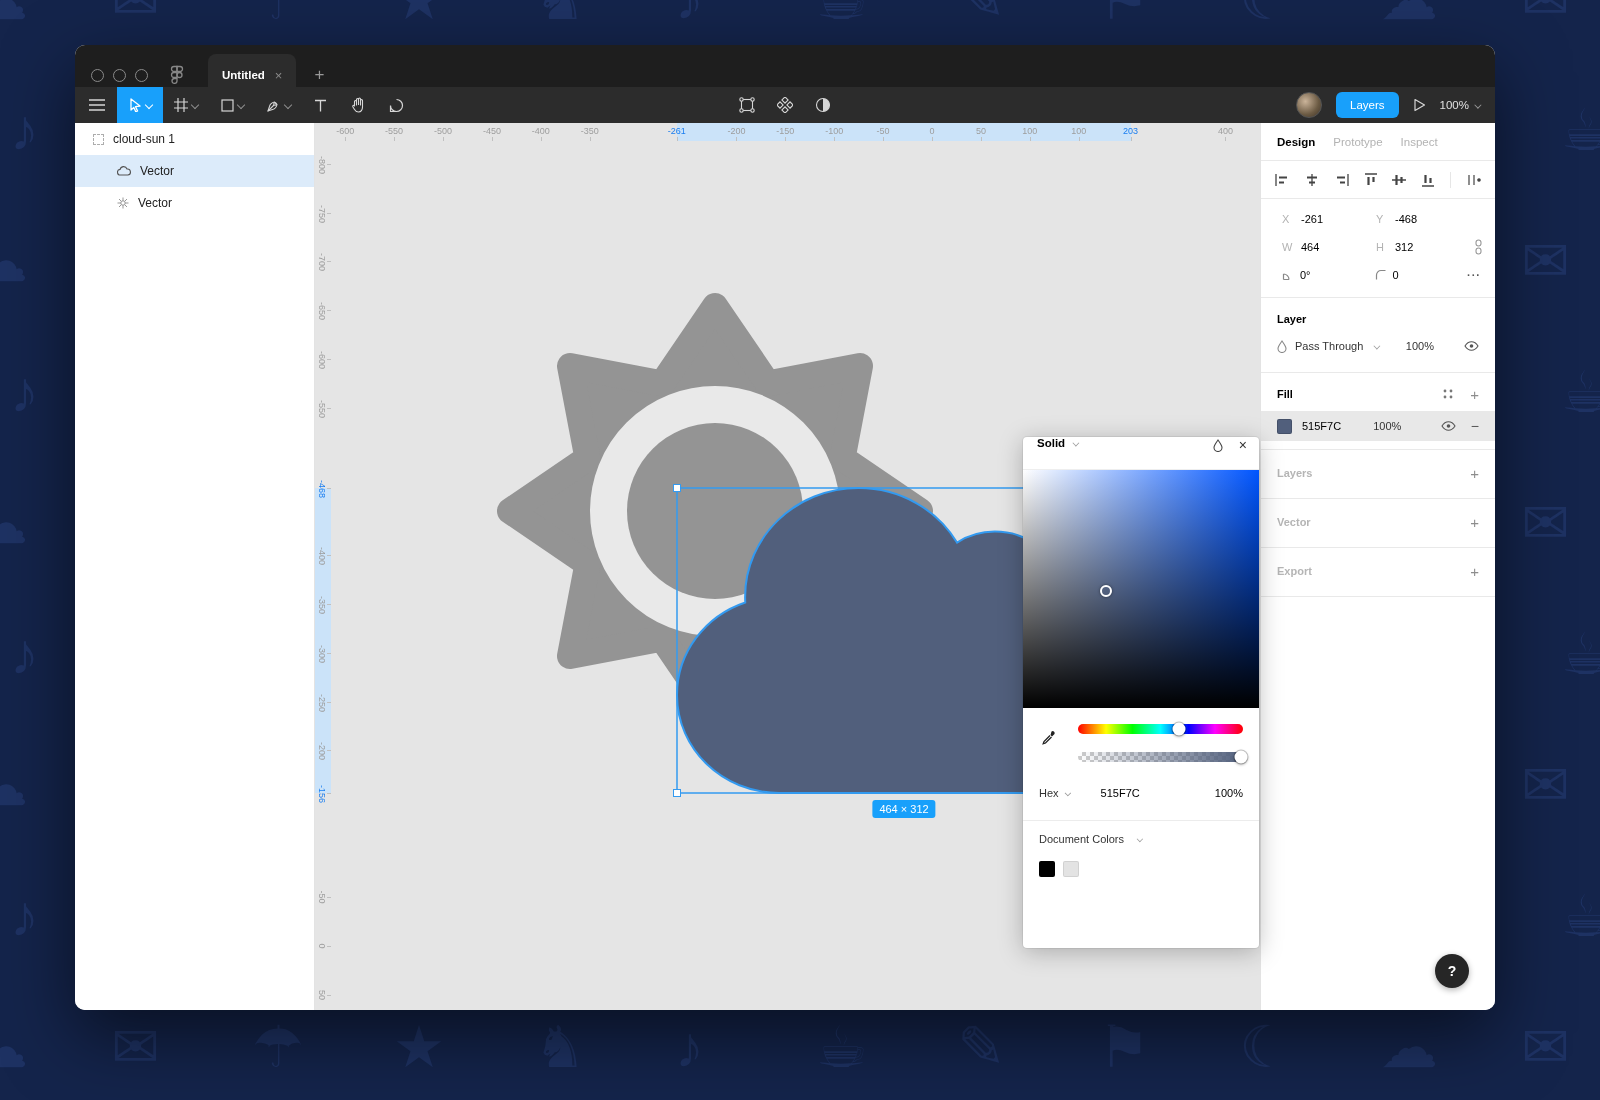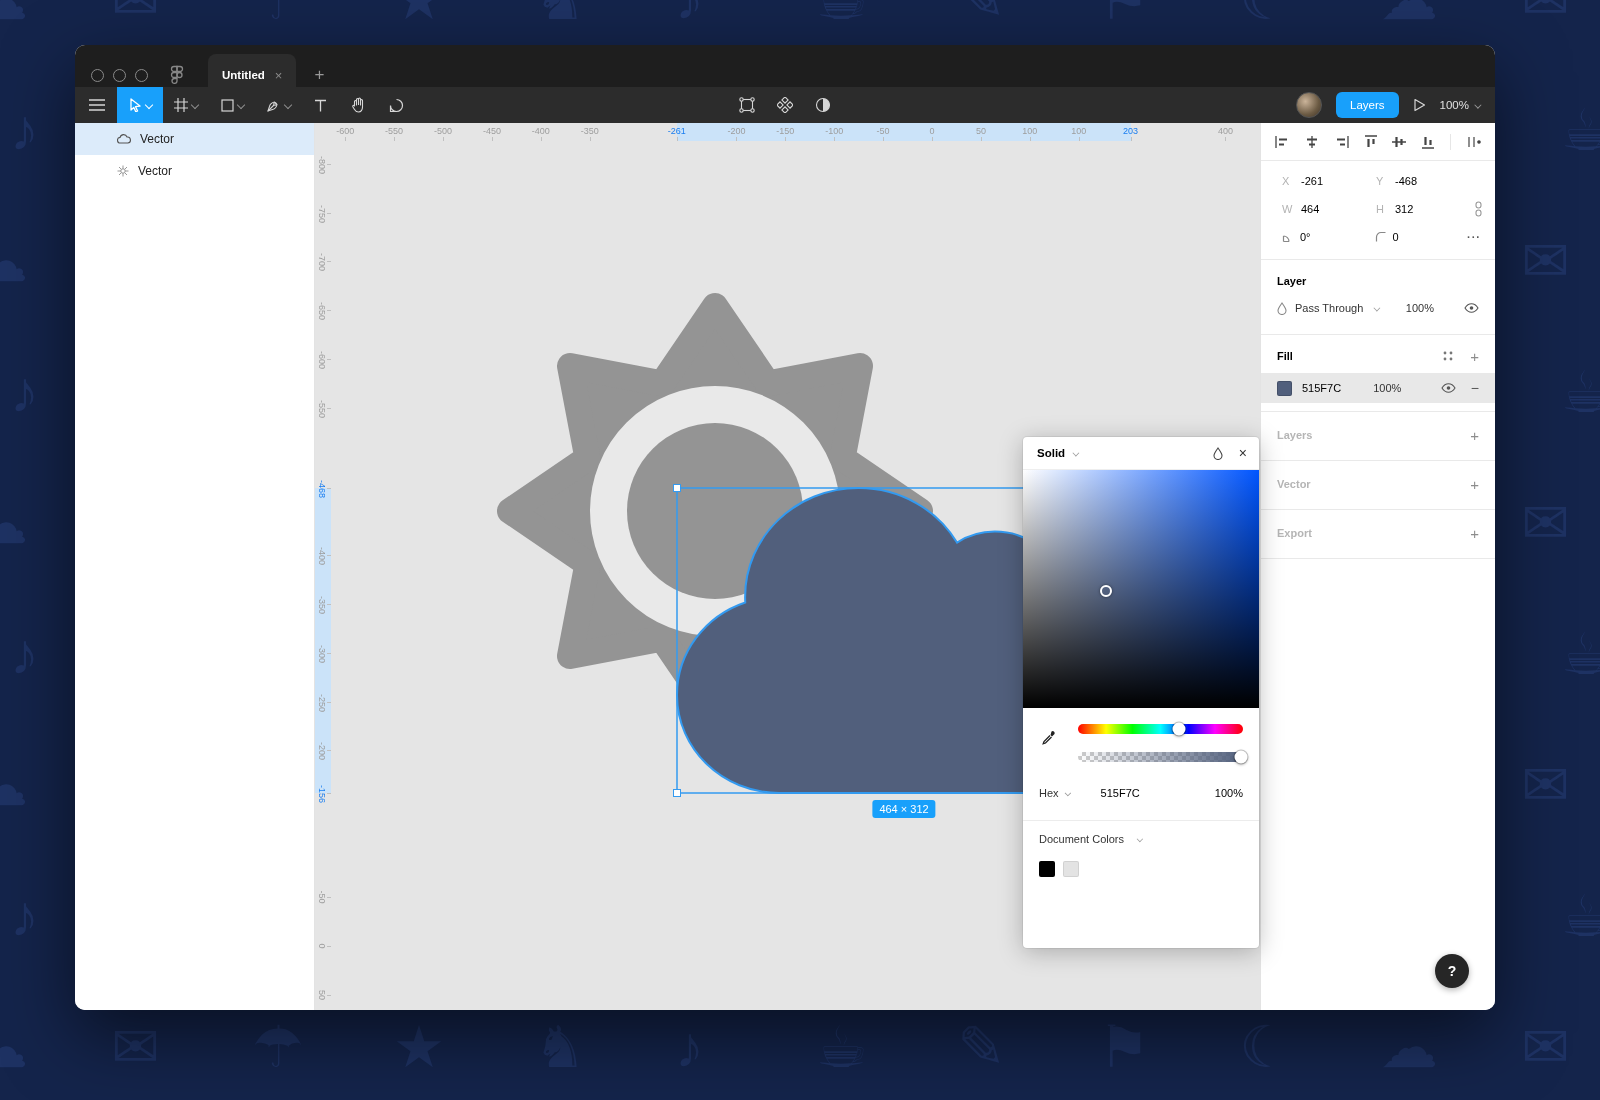--- a/index.html
+++ b/index.html
@@ -113,21 +113,21 @@
   .fill-row { height:30px; background:#e8e8e8; display:flex; align-items:center; padding:0 16px; margin-top:6px; }
   .swatch { width:15px; height:15px; border:1px solid rgba(0,0,0,.15); border-radius:2px; }
   .fill-hex { margin-left:10px; color:#000; }
   .fill-op { margin-left:32px; }
   .fill-icons { margin-left:auto; display:flex; gap:15px; align-items:center; color:#666; }
   .minus { font-size:14px; color:#555; }
 
   
   .picker { position:absolute; left:948px; top:392px; width:236px; height:511px; background:#fff;
             border-radius:4px; box-shadow:0 4px 24px rgba(0,0,0,.25), 0 0 0 1px rgba(0,0,0,.06); z-index:20; }
-  .pk-head { height:33px; display:flex; align-items:center; padding:0 12px 0 14px; border-bottom:1px solid #eee; }
+  .pk-head { height:33px; display:flex; align-items:flex-start; padding:0 12px 0 14px; border-bottom:1px solid #eee; }
   .pk-title { font-size:11.5px; font-weight:700; color:#000; display:flex; gap:7px; align-items:center; }
   .pk-title .chev { color:#999; transform:scale(.8); }
   .pk-head-icons { margin-left:auto; display:flex; gap:16px; align-items:center; color:#444; }
   .pk-close { font-size:14px; color:#333; }
   .sb-square { position:absolute; left:0; top:33px; width:236px; height:238px; }
   .sb-handle { position:absolute; width:12px; height:12px; border:2px solid #fff; border-radius:50%;
                transform:translate(-50%,-50%); box-shadow:0 0 3px rgba(0,0,0,.5); }
   .pk-controls { position:absolute; left:0; top:271px; width:236px; height:70px; }
   .dropper { position:absolute; left:18px; top:22px; color:#222; }
   .slider { position:absolute; left:55px; width:165px; height:10px; border-radius:5px; }
@@ -398,20 +398,24 @@
     </div>
     <div class="zoom-ctl">
       <span>100%</span>
       <span class="chev"></span>
     </div>
   </div>
 
   <div class="main">
 
     <div class="sidebar">
+      <div class="layer-row ind0">
+        <span class="frame-dash"></span>
+        <span>cloud-sun 1</span>
+      </div>
       <div class="layer-row ind1 selected">
         <svg width="14" height="10" viewBox="0 0 14 10">
             <path d="M3.5 9 a2.8 2.8 0 0 1 -.4-5.6 A3.6 3.6 0 0 1 10 3 a2.6 2.6 0 0 1 .8 6 Z" fill="none" stroke="#555" stroke-width="1.1"></path>
           </svg>
         <span>Vector</span>
       </div>
       <div class="layer-row ind1">
         <svg width="12" height="12" viewBox="0 0 12 12">
             <g stroke="#999" stroke-width="1">
               <line x1="6" y1="0.5" x2="6" y2="11.5"></line>
@@ -515,20 +519,25 @@
           <span class="rlabel" style="top: 823px;">0</span>
           <i class="rtick" style="top: 823px;"></i>
           <span class="rlabel" style="top: 871.9px;">50</span>
           <i class="rtick" style="top: 871.9px;"></i>
         </div>
 
       <div class="size-badge" style="left:589px; top:677px">464 × 312</div>
     </div>
 
     <div class="inspector">
+      <div class="insp-tabs">
+        <span class="insp-tab active">Design</span>
+        <span class="insp-tab">Prototype</span>
+        <span class="insp-tab">Inspect</span>
+      </div>
 
       <div class="align-row">
         <svg width="14" height="12" viewBox="0 0 14 12">
             <g stroke="#444" stroke-width="1.3">
               <line x1="1" y1="0" x2="1" y2="12"></line>
               <line x1="4" y1="3.5" x2="12" y2="3.5" stroke-width="2.2"></line>
               <line x1="4" y1="8.5" x2="9" y2="8.5" stroke-width="2.2"></line>
             </g>
           </svg>
         <svg width="14" height="12" viewBox="0 0 14 12">

